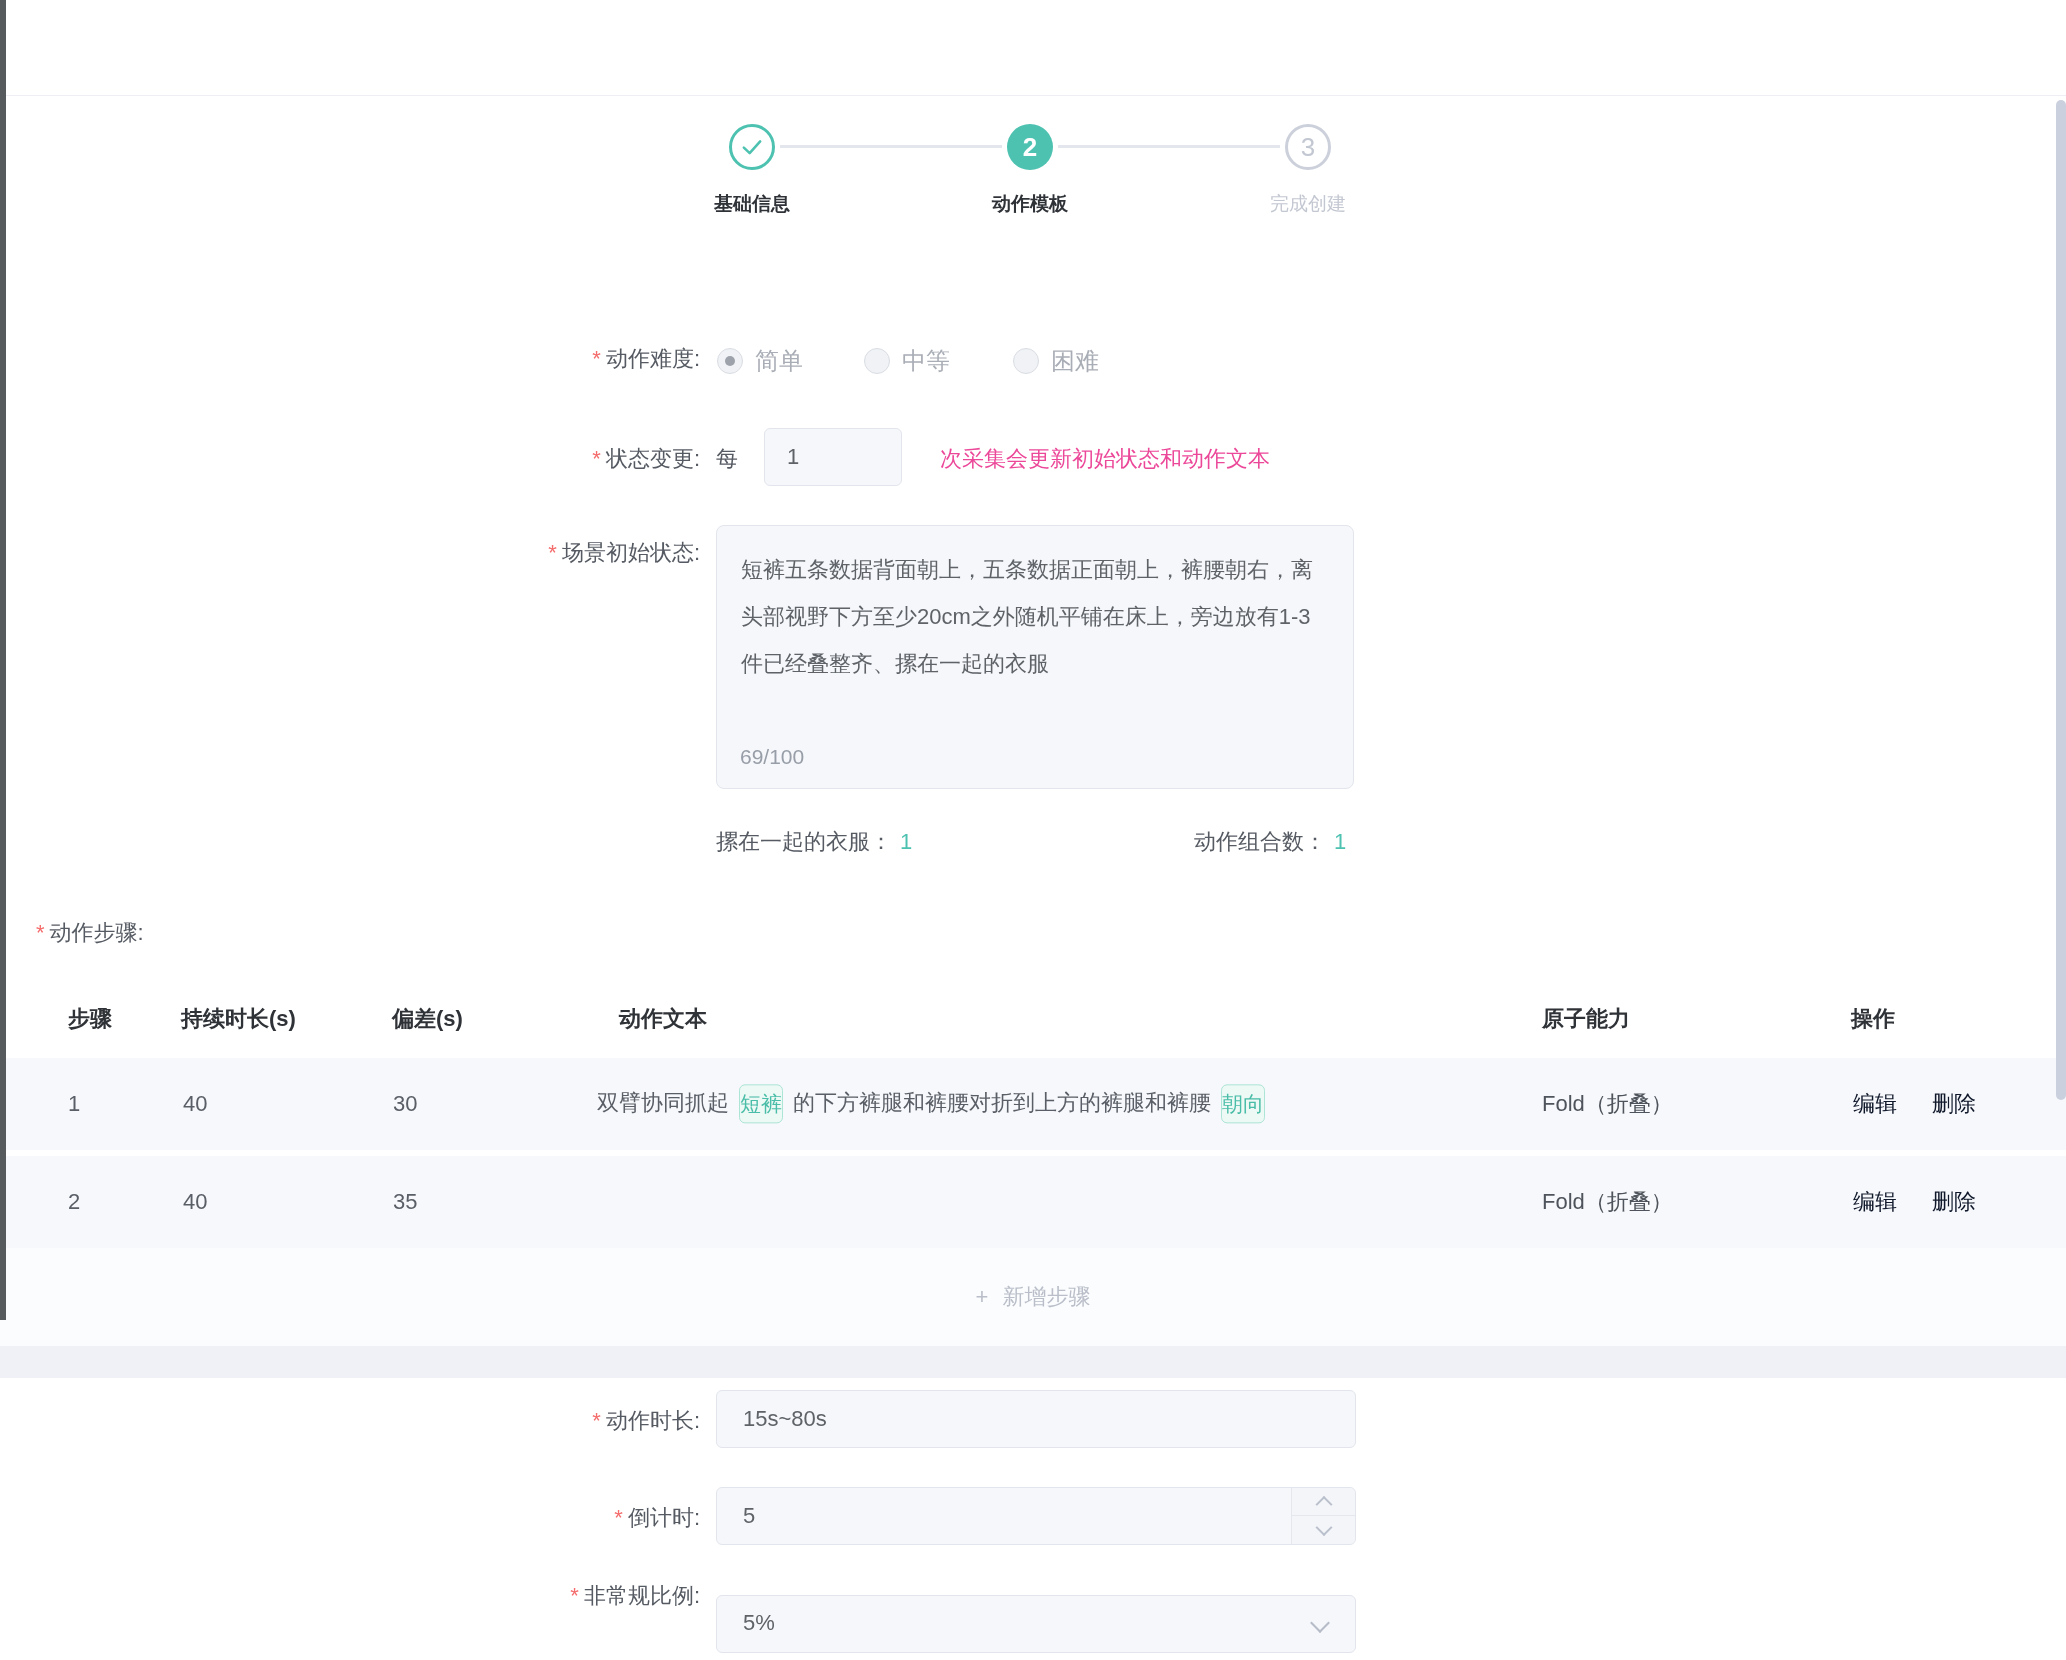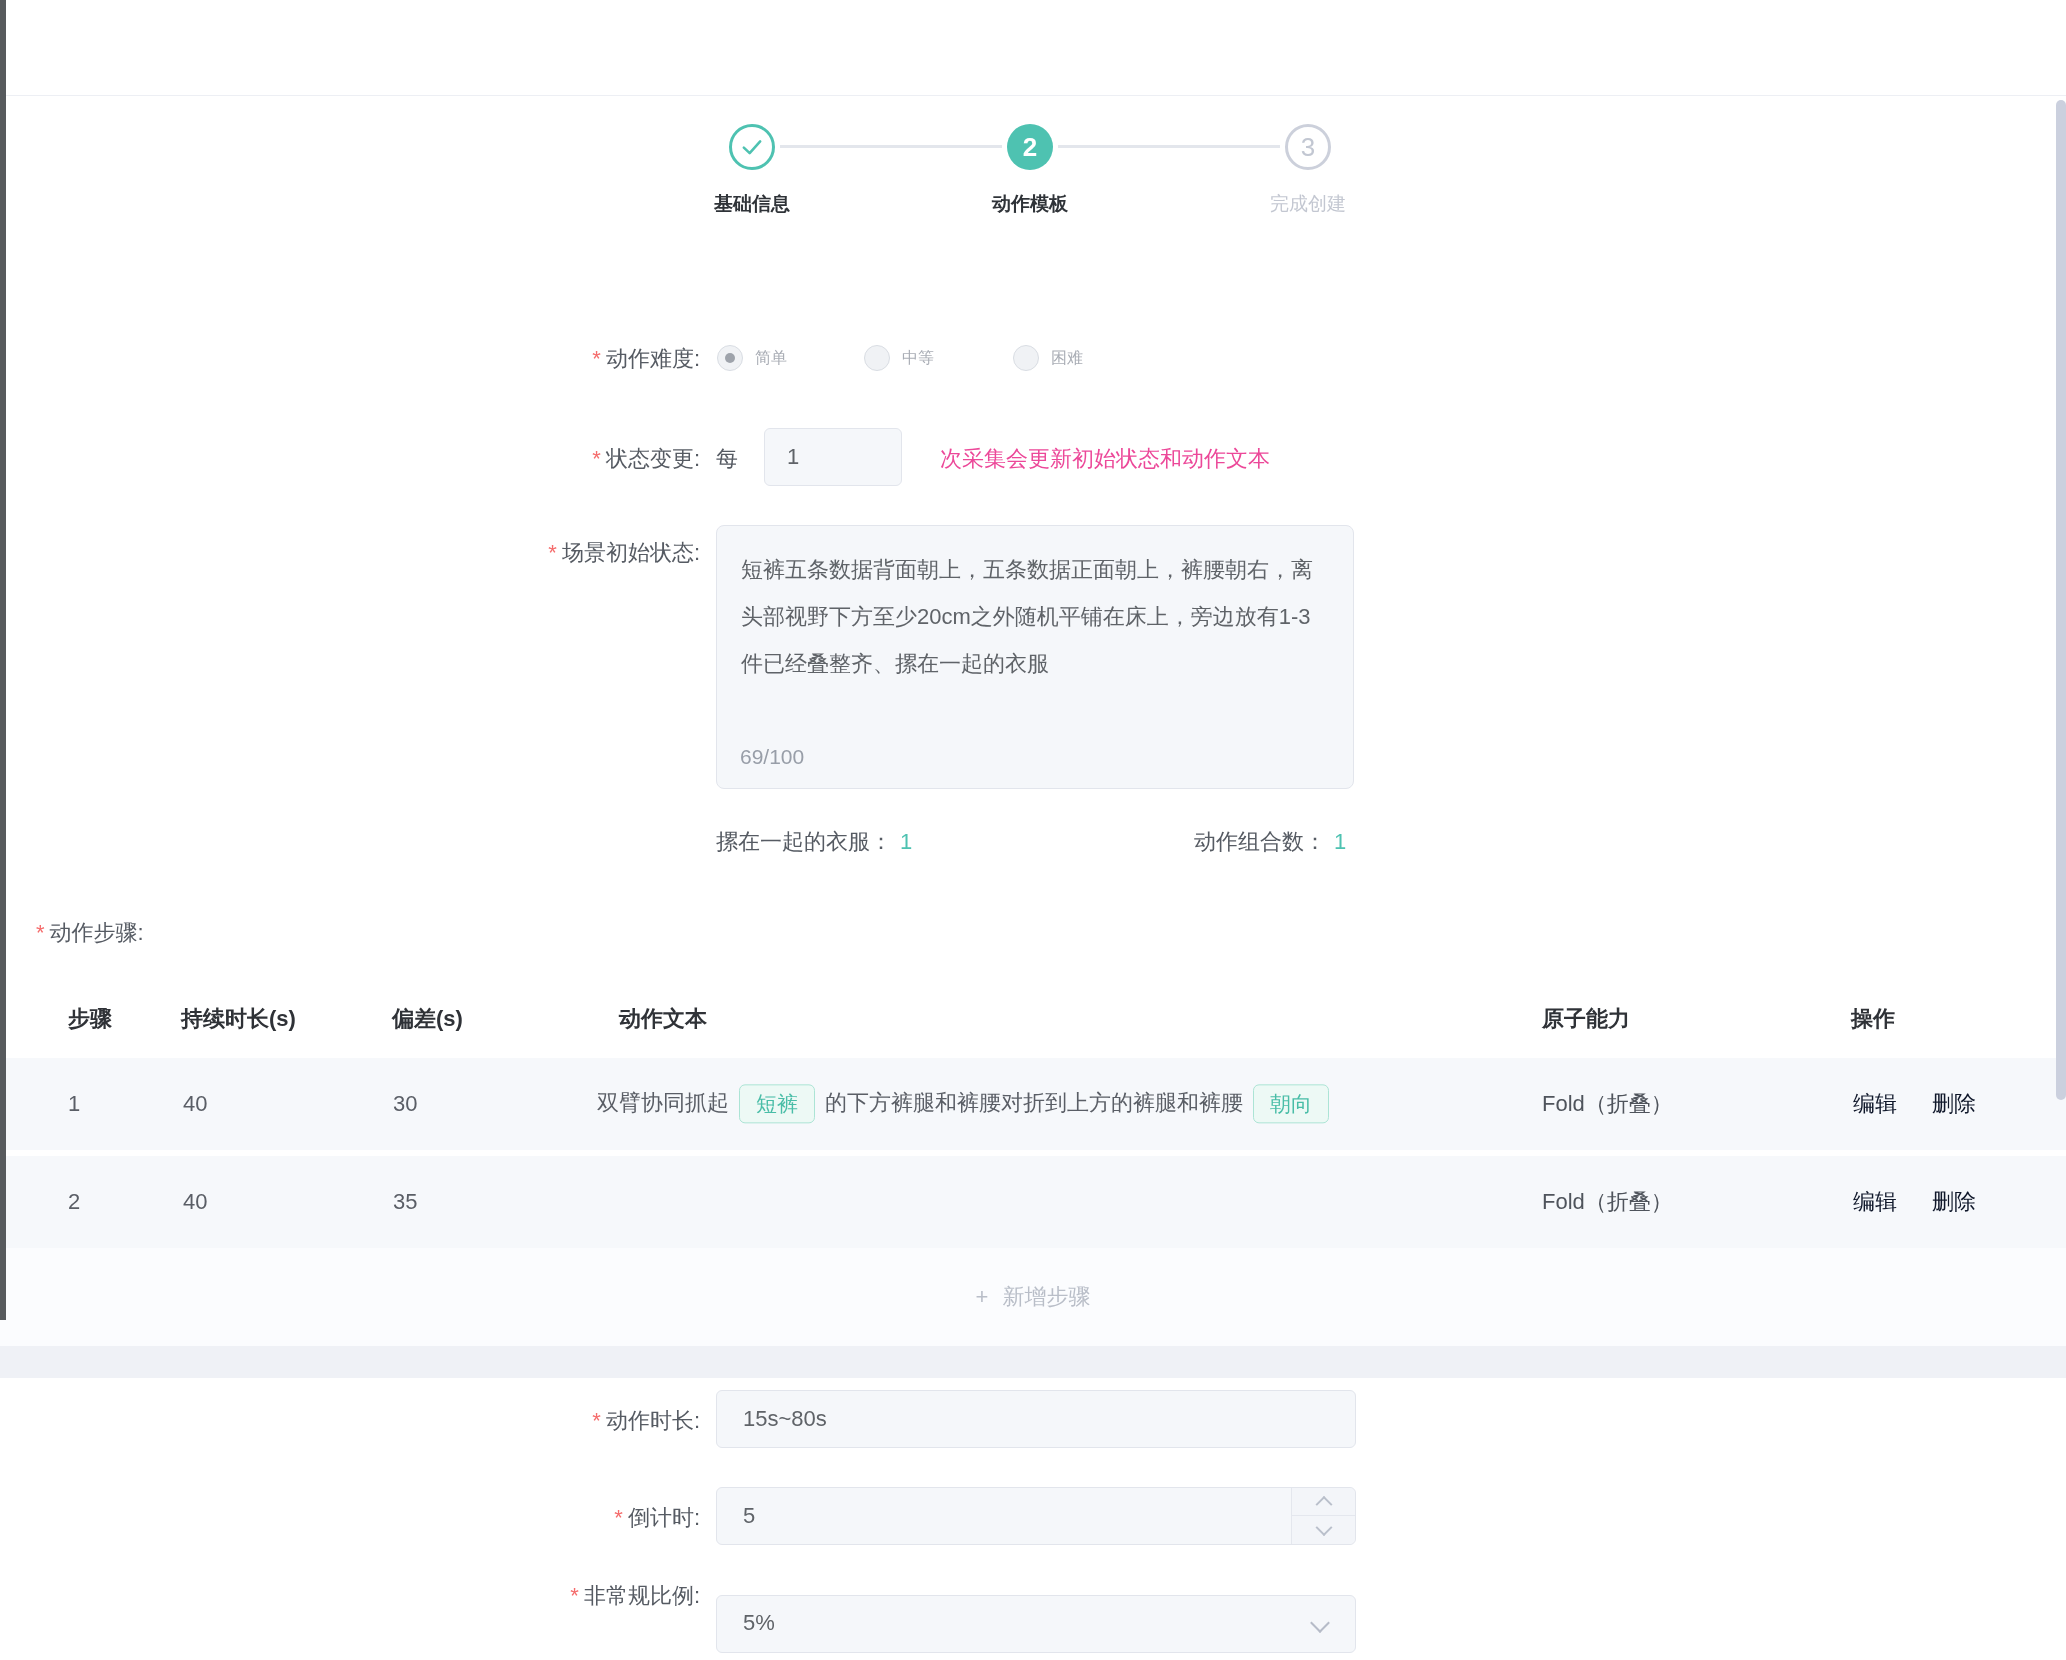--- a/index.html
+++ b/index.html
@@ -32,21 +32,21 @@
 
   
   .f-label { position:absolute; left:380px; width:320px; text-align:right; font-size:22px; color:#565b63; white-space:nowrap; }
   .star { color:#f56c6c; margin-right:5px; font-size:22px; }
   .gh-input { background:#f5f7fa; border:1px solid #e2e5ec; border-radius:6px; font-size:22px; color:#5f6368; font-family:"Liberation Sans", sans-serif; }
 
   
   .radio-opt { position:absolute; top:345px; display:flex; align-items:center; cursor:pointer; }
   .radio-circle { width:26px; height:26px; border-radius:50%; background:#f0f2f5; border:1px solid #d9dde3; margin-right:12px; position:relative; }
   .radio-circle.checked::after { content:""; position:absolute; left:7px; top:7px; width:10px; height:10px; border-radius:50%; background:#9ea3ab; }
-  .radio-text { font-size:16px; color:#a9adb5; }
+  .radio-text { font-size:24px; color:#a9adb5; }
 
   
   .every-txt { position:absolute; left:716px; top:444px; font-size:22px; color:#565b63; }
   .state-input { position:absolute; left:764px; top:428px; width:138px; height:58px; padding-left:22px; }
   .state-suffix { position:absolute; left:940px; top:444px; font-size:22px; color:#ec4899; }
 
   
   .scene-box { position:absolute; left:716px; top:525px; width:638px; height:264px; padding:20px 24px; resize:none; line-height:47px; border-radius:8px; overflow:hidden; }
   .scene-counter { position:absolute; left:740px; top:745px; font-size:21px; color:#989ea8; }
 
@@ -57,21 +57,21 @@
   
   .steps-label { position:absolute; left:36px; top:918px; font-size:22px; color:#565b63; }
   .tbl-header { position:absolute; left:0; top:980px; width:2066px; height:76px; background:#fff; }
   .th { position:absolute; top:24px; font-size:22px; font-weight:700; color:#2f3237; }
   .trow { position:absolute; left:0; width:2066px; height:92px; background:#f6f8fb; }
   .trow1 { top:1058px; }
   .trow2 { top:1156px; }
   .td { position:absolute; top:50%; transform:translateY(-50%); font-size:22px; color:#5a5e66; white-space:nowrap; }
   .td-cap { color:#4f545c; }
   .td-link { color:#0f172a; cursor:pointer; }
-  .tag { display:inline-block; padding:5px 16px; margin:0 10px; border:1px solid #ace4d5; background:#edf9f5; color:#49bda7; border-radius:6px; font-size:21px; line-height:1.3; vertical-align:middle; }
+  .tag { display:inline-block; padding:5px 0; margin:0 10px; border:1px solid #ace4d5; background:#edf9f5; color:#49bda7; border-radius:6px; font-size:21px; line-height:1.3; vertical-align:middle; }
   .add-row { position:absolute; left:0; top:1248px; width:2066px; height:98px; background:#fbfcfe; display:flex; align-items:center; justify-content:center; cursor:pointer; }
   .add-row span { font-size:22px; color:#b9bec8; }
   .add-plus { margin-right:14px; font-size:24px; }
   .tbl-bottom-band { position:absolute; left:0; top:1346px; width:2066px; height:32px; background:#eff1f6; }
 
   
   .dur-input { position:absolute; left:716px; top:1390px; width:640px; height:58px; padding-left:26px; }
   .cnt-wrap { position:absolute; left:716px; top:1487px; width:640px; height:58px; }
   .cnt-input { width:640px; height:58px; padding-left:26px; }
   .spinner { position:absolute; right:1px; top:1px; width:64px; height:56px; border-left:1px solid #e4e7ee; background:#f3f5f9; border-radius:0 6px 6px 0; overflow:hidden; }

